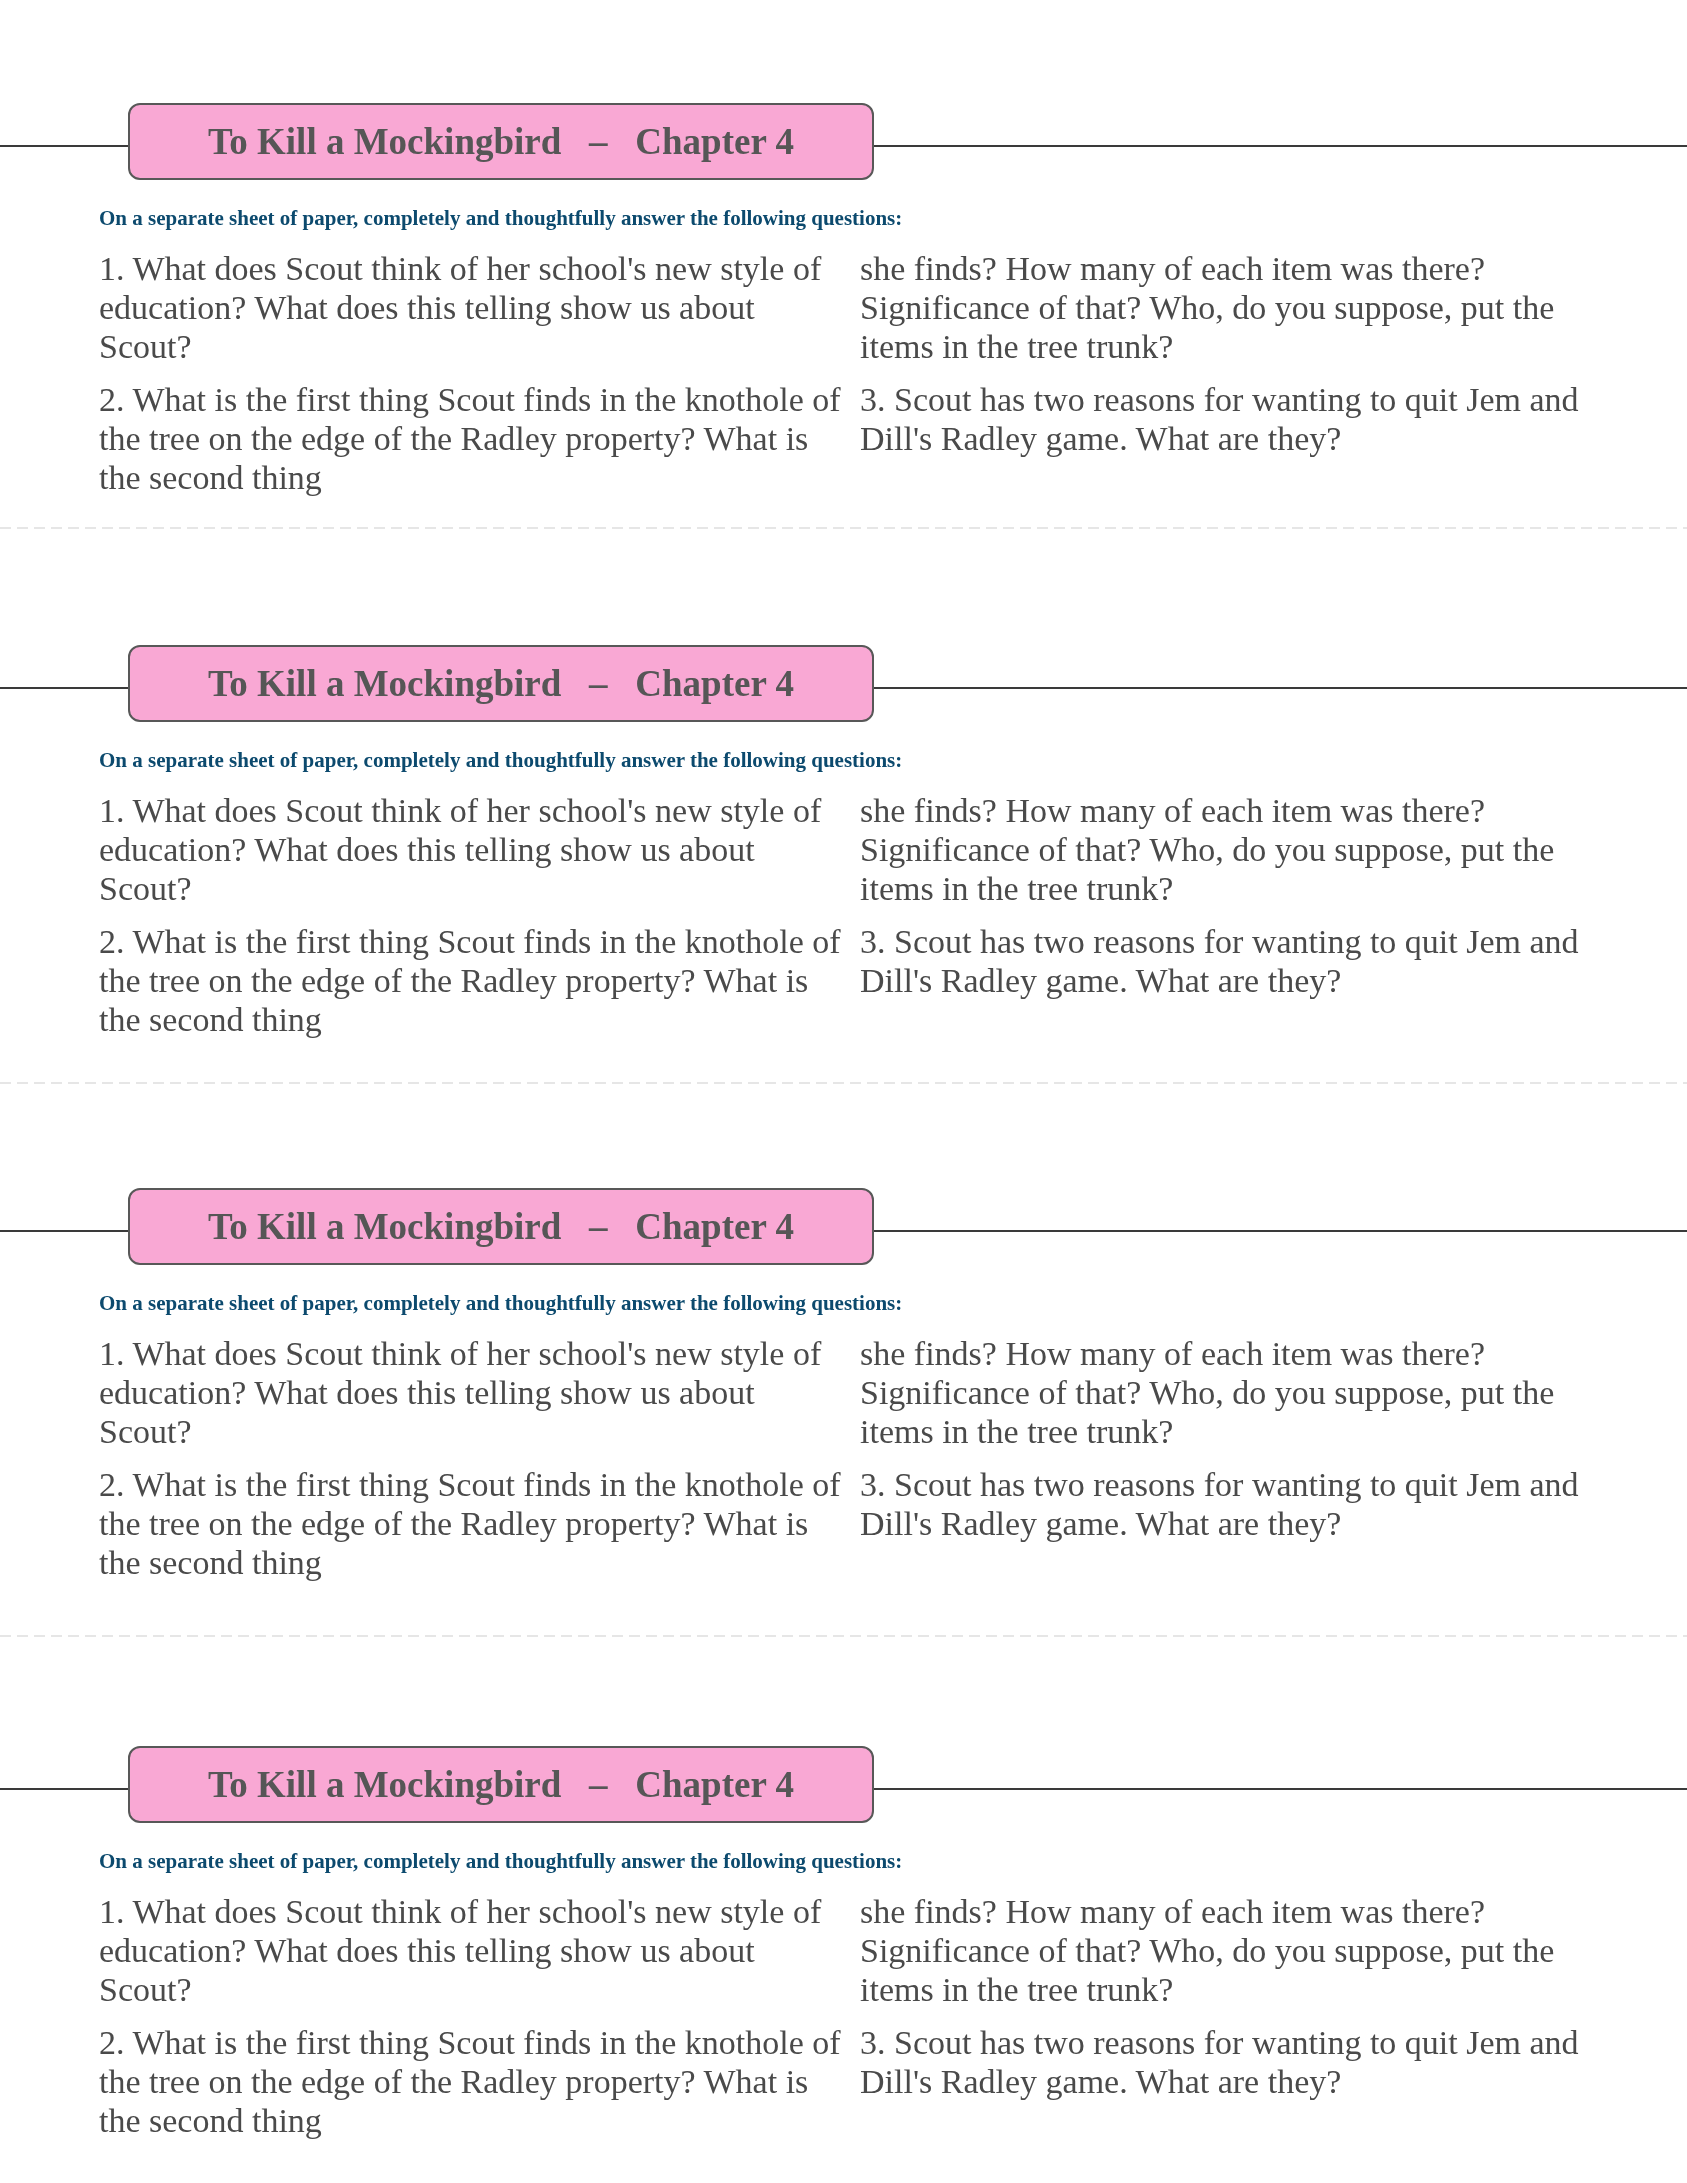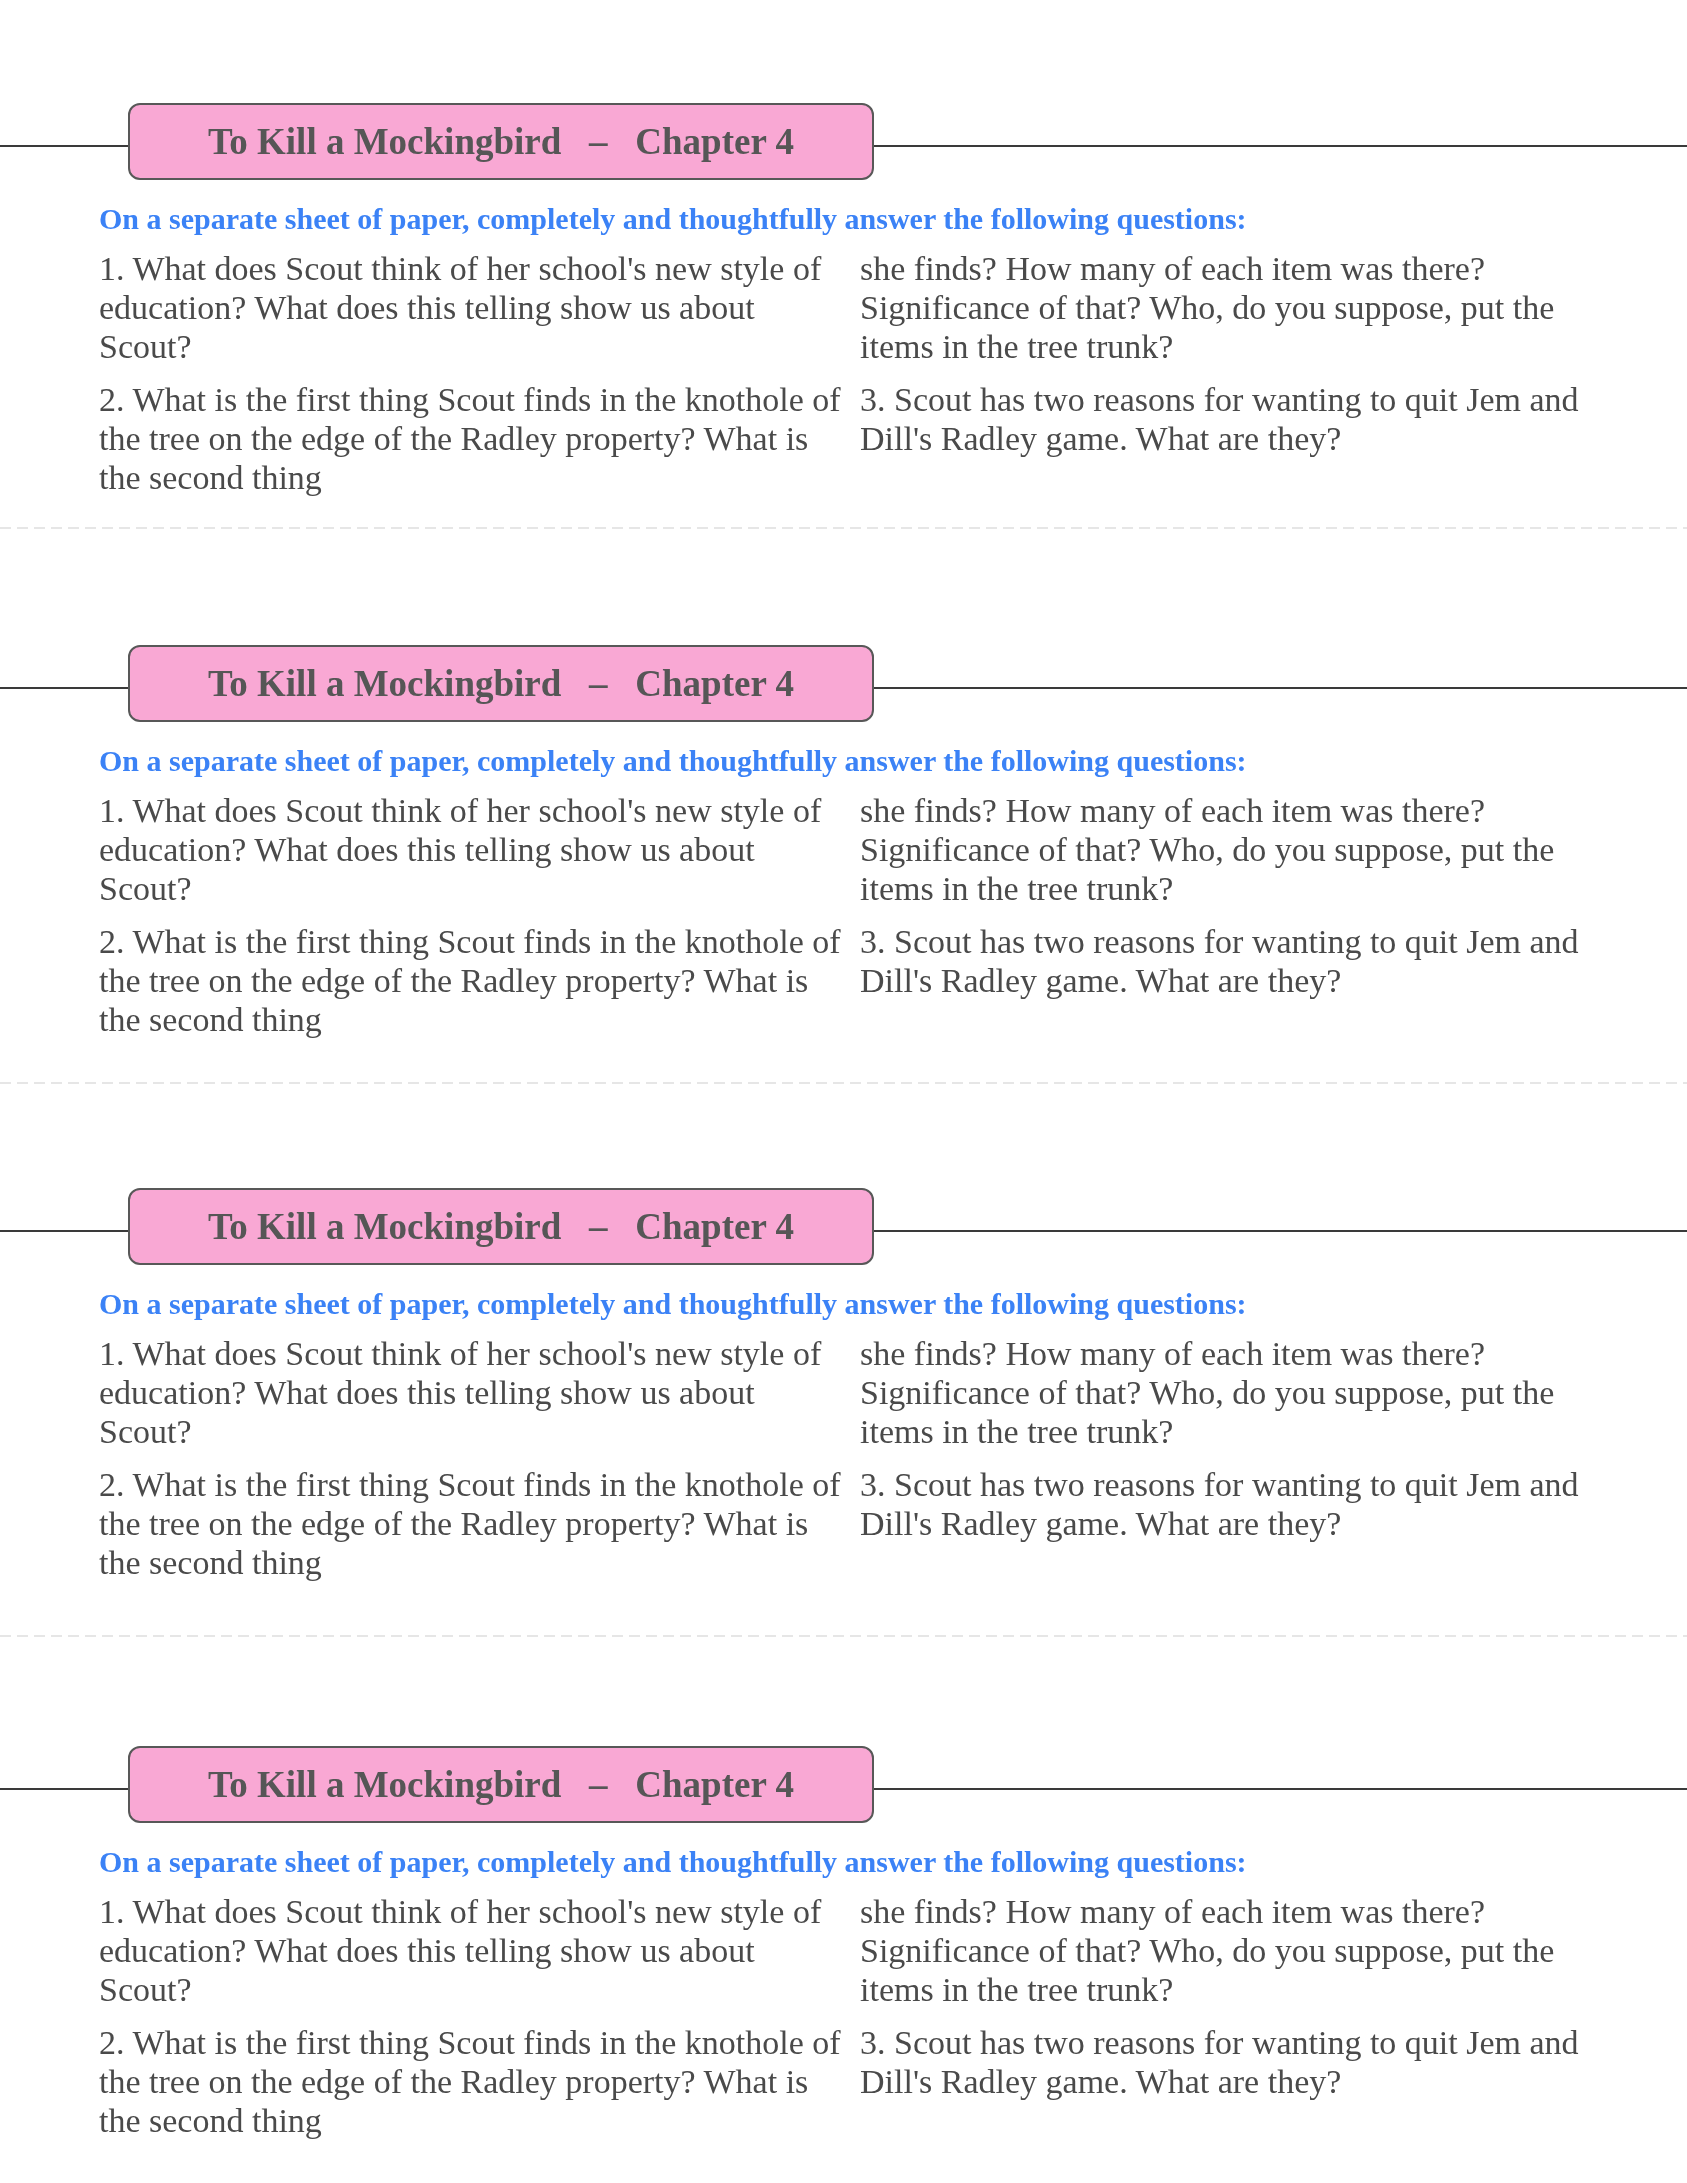--- a/index.html
+++ b/index.html
@@ -12,22 +12,22 @@
   .section{position:absolute;left:0;width:1687px;height:0;}
 
   .rule{position:absolute;left:0;top:0;width:1687px;height:2px;background:#3a3a3a;}
 
   .titlebox{position:absolute;left:104px;top:-42px;width:746px;height:77px;
             box-sizing:border-box;
             border:2px solid #585858;border-radius:12px;background:#f9a8d4;
             display:flex;align-items:center;justify-content:center;margin-left:24px;}
   .titletext{font-size:37px;font-weight:bold;white-space:pre;color:#565656;}
 
-  .instr{position:absolute;left:99px;top:54px;font-size:30px;font-weight:bold;
-         line-height:39px;white-space:nowrap;color:#3b82f6;}
+  .instr{position:absolute;left:99px;top:54px;font-size:21px;font-weight:bold;
+         line-height:39px;white-space:nowrap;color:#0c4a6e;}
 
   .qcol{position:absolute;font-size:34px;line-height:39px;width:754px;}
   .col-left{left:99px;}
   .col-right{left:860px;}
   .row-1{top:104px;}
   .row-2{top:223px;margin-top:12px;}
 
   .sep{position:absolute;left:0;width:1687px;height:2px;
        background-image:repeating-linear-gradient(to right,#e6e6e6 0 10.6px,transparent 10.6px 17px);}
 </style>

